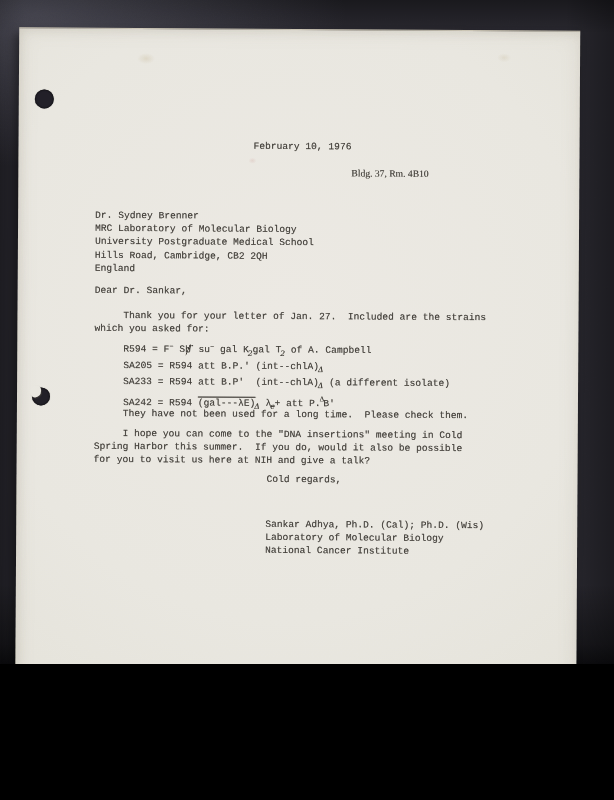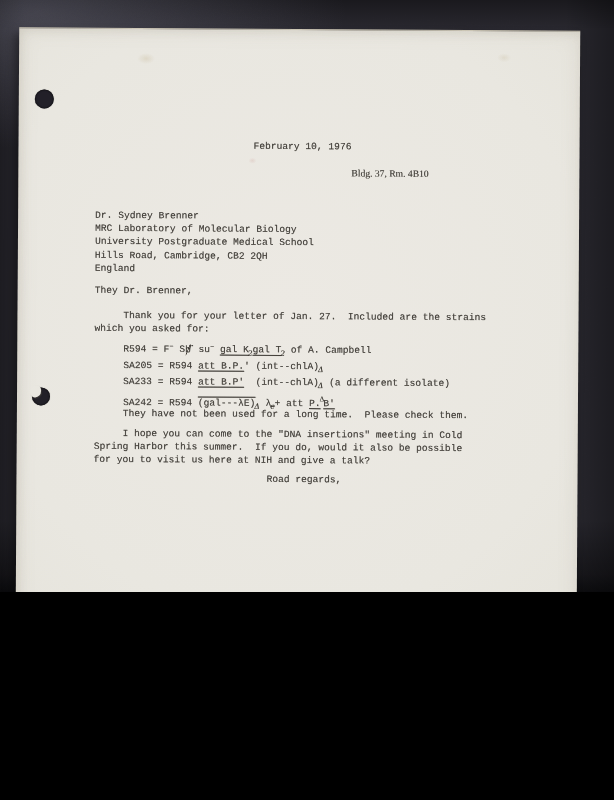--- a/index.html
+++ b/index.html
@@ -2,21 +2,21 @@
 <html style="--bg: #28272e; --paper: #eae8e1; --ink: #413e39;"><head>
 <meta charset="utf-8">
 <style>
   :root{
     --bg:#28272e;
     --paper:#eae8e1;
     --ink:#413e39;
   }
   *{margin:0;padding:0;box-sizing:border-box;}
   html,body{width:614px;height:800px;overflow:hidden;background:#000;}
-  .stage{position:relative;width:614px;height:592px;background:var(--bg);overflow:hidden;
+  .stage{position:relative;width:614px;height:664px;background:var(--bg);overflow:hidden;
          font-family:"Liberation Mono","DejaVu Sans Mono",monospace;}
   .bg{position:absolute;inset:0;
       background:
         radial-gradient(120% 55% at 6% 2%, rgba(138,138,156,0.32), rgba(138,138,156,0) 42%),
         linear-gradient(180deg, rgba(0,0,0,0.38) 0%, rgba(0,0,0,0) 5%),
         linear-gradient(90deg, rgba(0,0,0,0.30) 0%, rgba(0,0,0,0) 4%, rgba(0,0,0,0) 92%, rgba(0,0,0,0.32) 100%),
         linear-gradient(180deg, rgba(0,0,0,0) 88%, rgba(10,10,12,0.55) 97%, #0c0c0f 100%);}
   .paper{position:absolute;left:17px;top:30px;width:561px;height:737px;
          background:
            radial-gradient(90% 70% at 48% 38%, #ece9e3 0%, #e9e7e0 60%, #e4e2d9 100%);
@@ -36,21 +36,21 @@
   .recip{left:77px;top:180px;}
   .salut{left:77px;top:255px;}
   .para1{left:77px;top:280px;}
   .strains{left:106px;top:311px;}
   .para2{left:77px;top:378px;}
   .para3{left:77px;top:398px;}
   .closing{left:250px;top:443px;}
   .sig{left:249px;top:488px;}
   
   .seg-sup{font-size:7px;vertical-align:3.5px;letter-spacing:0;}
-  .seg-u{text-decoration:underline;text-underline-offset:1.5px;text-decoration-thickness:0.9px;text-align:center;}
+  .seg-u{text-underline-offset:1.5px;text-decoration-thickness:0.9px;text-align:center;}
   .seg-over{text-decoration:overline;text-decoration-thickness:0.9px;text-align:center;}
   .seg-scrawl{background:linear-gradient(112deg, rgba(0,0,0,0) 40%, #3a3630 47%, rgba(0,0,0,0) 55%);}
   .seg-hwsup,.seg-hwsub,.seg-hwsubx,.seg-hwtop{font-family:"DejaVu Serif",serif;font-style:italic;color:#34312b;}
   .seg-hwsup{font-size:8px;vertical-align:3px;margin-left:-2px;}
   .seg-hwsub{font-size:7.5px;vertical-align:-3.5px;margin-left:-1px;}
   .seg-hwsubx{font-size:7.5px;vertical-align:-3.5px;margin-left:-1px;text-decoration:line-through;}
   .seg-hwtop{font-size:6.5px;font-style:normal;vertical-align:5px;margin:0 -1px;}
   
   .hole{position:absolute;border-radius:50%;background:#211f27;box-shadow:inset 0 0 2px #000, 0 0 1px rgba(0,0,0,0.4);}
   .h1{left:16px;top:61px;width:19px;height:19px;}
@@ -72,26 +72,27 @@
   <div class="bg"></div>
 
   <div class="paper">
     <div class="stain s1"></div>
     <div class="stain s2"></div>
     <div class="stain s3"></div>
 
     <div class="typed date">February 10, 1976</div>
     <div class="typed loc">Bldg. 37, Rm. 4B10</div>
     <div class="typed recip"><div class="line">Dr. Sydney Brenner</div><div class="line">MRC Laboratory of Molecular Biology</div><div class="line">University Postgraduate Medical School</div><div class="line">Hills Road, Cambridge, CB2 2QH</div><div class="line">England</div></div>
-    <div class="typed salut">They Dr. Brenner,</div>
+    <div class="typed salut">Dear Dr. Sankar,</div>
     <div class="typed para1"><div class="line">     Thank you for your letter of Jan. 27.  Included are the strains</div><div class="line">which you asked for:</div></div>
     <div class="typed strains"><div class="line"><span>R594 = F</span><span class="seg-sup">−</span><span> S</span><span class="seg-scrawl">b</span><span class="seg-hwsup">r</span><span> su</span><span class="seg-sup">−</span><span> </span><span class="seg-u">gal K</span><span class="seg-hwsub">2</span><span class="seg-u">gal T</span><span class="seg-hwsub">2</span><span> of A. Campbell</span></div><div class="line"><span>SA205 = R594 </span><span class="seg-u">att B.P.</span><span>' (int--chlA)</span><span class="seg-hwsub">Δ</span></div><div class="line"><span>SA233 = R594 </span><span class="seg-u">att B.P'</span><span>  (int--chlA)</span><span class="seg-hwsub">Δ</span><span> (a different isolate)</span></div><div class="line"><span>SA242 = R594 </span><span class="seg-over">(gal---λE)</span><span class="seg-hwsub">Δ</span><span> λ</span><span class="seg-hwsubx">c</span><span>+ att </span><span class="seg-u">P.</span><span class="seg-hwtop">Δ</span><span class="seg-u">B'</span></div></div>
     <div class="typed para2"><div class="line">     They have not been used for a long time.  Please check them.</div></div>
     <div class="typed para3"><div class="line">     I hope you can come to the "DNA insertions" meeting in Cold</div><div class="line">Spring Harbor this summer.  If you do, would it also be possible</div><div class="line">for you to visit us here at NIH and give a talk?</div></div>
-    <div class="typed closing">Road regards,</div>
+    <div class="typed closing">Cold regards,</div>
+    <div class="typed sig"><div class="line">Sankar Adhya, Ph.D. (Cal); Ph.D. (Wis)</div><div class="line">Laboratory of Molecular Biology</div><div class="line">National Cancer Institute</div></div>
 
     <div class="hole h1"></div>
     <div class="hole h2">
       <span class="tear"></span>
     </div>
     <div class="hole h3"></div>
   </div>
 
   <svg class="grain" viewBox="0 0 614 800" preserveAspectRatio="none">
     <filter id="grainF">

